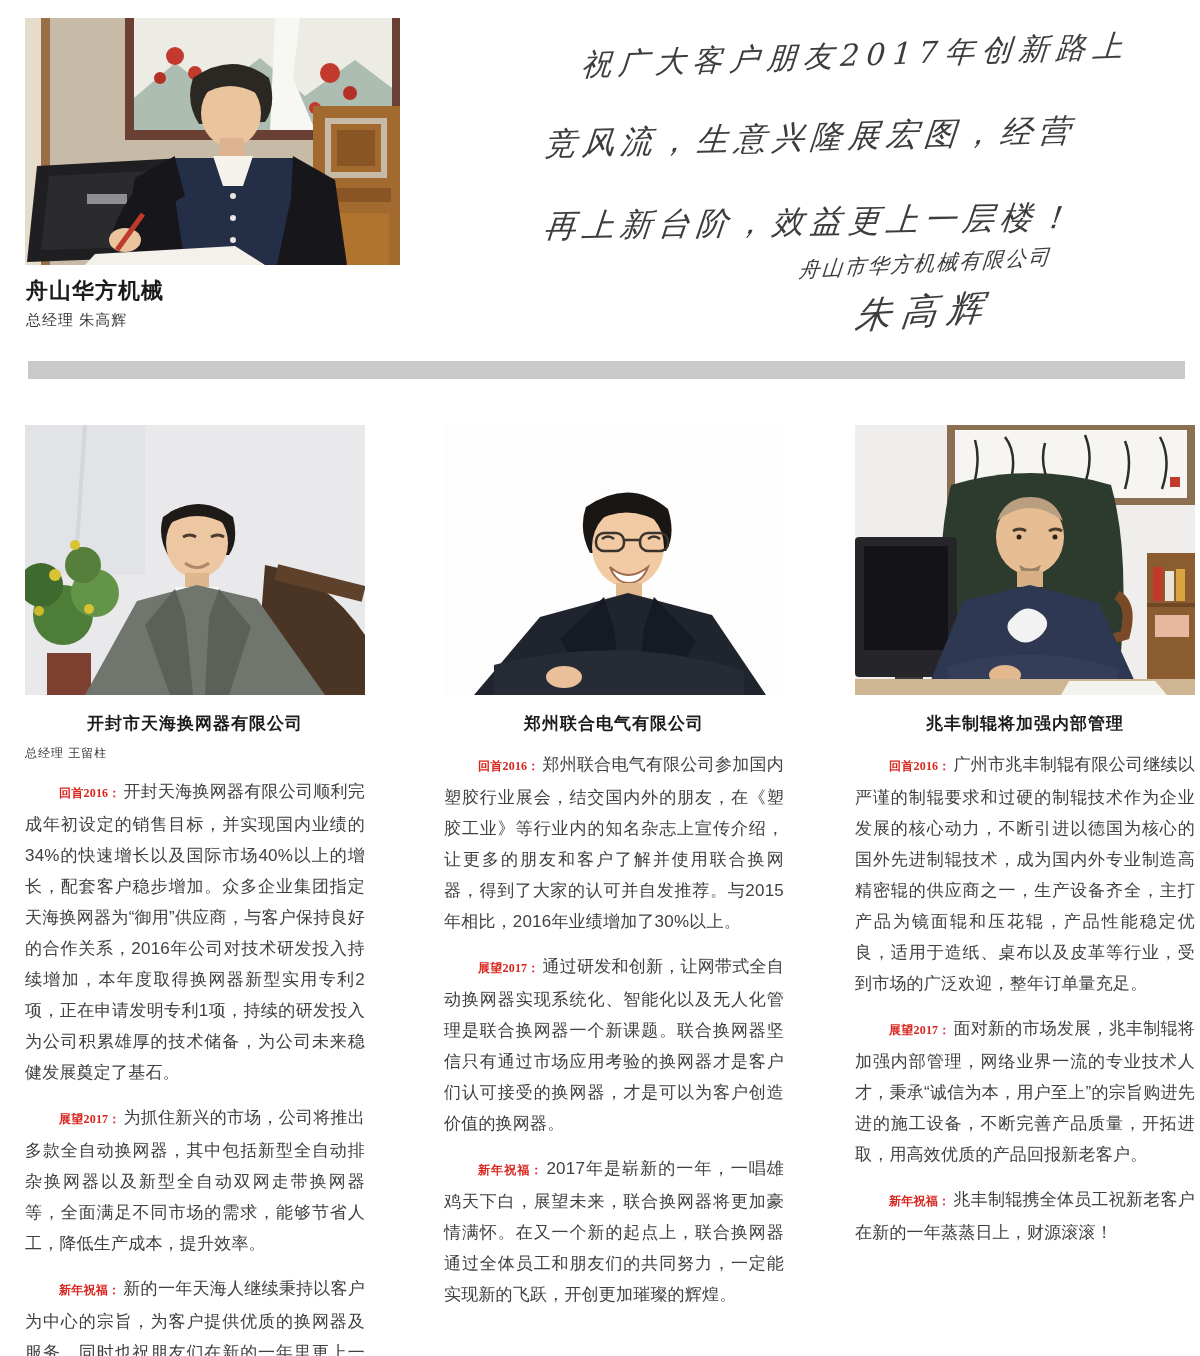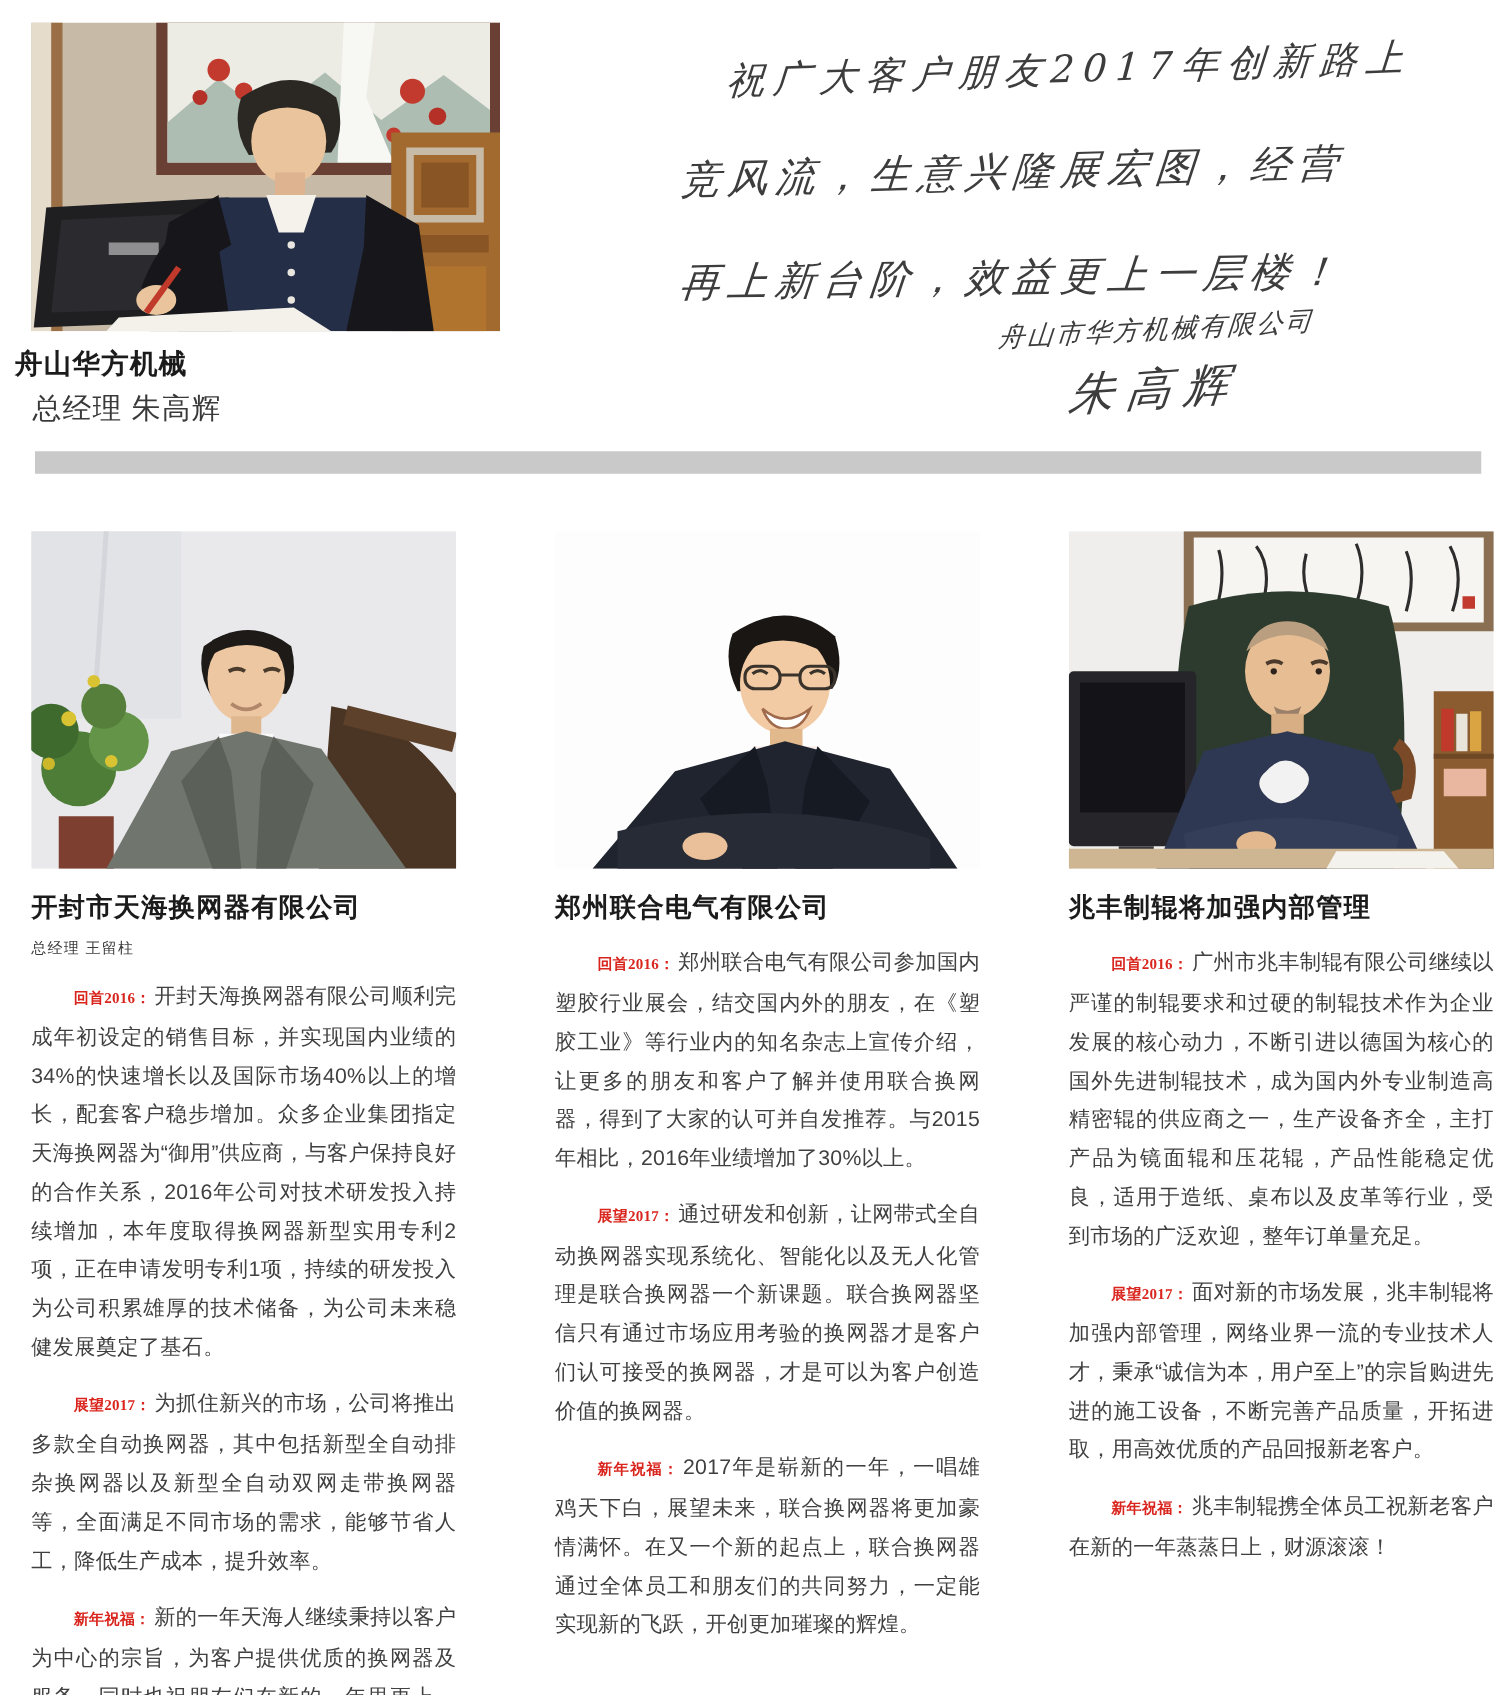--- a/index.html
+++ b/index.html
@@ -2,37 +2,37 @@
 <html><head>
 <meta charset="utf-8">
 <style>
   html,body{margin:0;padding:0;background:#ffffff;}
   .page{
     position:relative;width:1200px;height:1356px;background:#fff;overflow:hidden;
     font-family:"Liberation Sans","DejaVu Sans",sans-serif;
   }
   
   .hero-photo{position:absolute;left:25px;top:18px;width:375px;height:247px;display:block;}
-  .hero-company{position:absolute;left:12px;top:276px;font-size:22px;font-weight:700;color:#1b1b1b;letter-spacing:1px;}
-  .hero-person{position:absolute;left:26px;top:311px;font-size:23px;color:#3a3a3a;letter-spacing:1px;}
+  .hero-company{position:absolute;left:26px;top:276px;font-size:22px;font-weight:700;color:#1b1b1b;letter-spacing:1px;}
+  .hero-person{position:absolute;left:26px;top:311px;font-size:15px;color:#3a3a3a;letter-spacing:1px;}
   
   .hw{position:absolute;color:#3d3d3d;font-family:"DejaVu Serif","Liberation Serif",serif;
       font-style:italic;white-space:nowrap;transform-origin:left top;}
   .hw-l1{left:583px;top:45px;font-size:30px;letter-spacing:7px;transform:rotate(-2deg) skewX(-6deg);}
   .hw-l2{left:546px;top:123px;font-size:32px;letter-spacing:6px;transform:rotate(-1.5deg) skewX(-6deg);}
   .hw-l3{left:546px;top:205px;font-size:32px;letter-spacing:6px;transform:rotate(-1deg) skewX(-6deg);}
   .hw-co{left:800px;top:256px;font-size:21px;letter-spacing:2px;transform:rotate(-3deg) skewX(-8deg);}
   .hw-sig{left:858px;top:292px;font-size:36px;letter-spacing:10px;transform:rotate(-4deg) skewX(-10deg);}
   
   .divider{position:absolute;left:28px;top:361px;width:1157px;height:18px;background:#c9c9c9;}
   
   .profile{position:absolute;top:425px;width:340px;}
   .profile.c1{left:25px;} .profile.c2{left:444px;} .profile.c3{left:855px;}
   .profile .photo{display:block;width:340px;height:270px;}
-  .profile h2{margin:17px 0 0;font-size:21px;font-weight:700;color:#1b1b1b;letter-spacing:1px;}
+  .profile h2{margin:17px 0 0;font-size:17px;font-weight:700;color:#1b1b1b;letter-spacing:1px;text-align:center;}
   .profile .person{margin-top:10px;font-size:12px;color:#3a3a3a;letter-spacing:1px;}
   .paras{margin-top:11px;}
   .para{margin:14px 0 0;text-indent:2em;font-size:17px;line-height:31px;color:#404040;
         text-align:justify;letter-spacing:0.2px;}
   .ph{font-family:"Liberation Serif","DejaVu Serif",serif;font-weight:700;color:#d9251d;
       font-size:12px;margin-right:3px;}
 </style>
 </head>
 <body>
 

